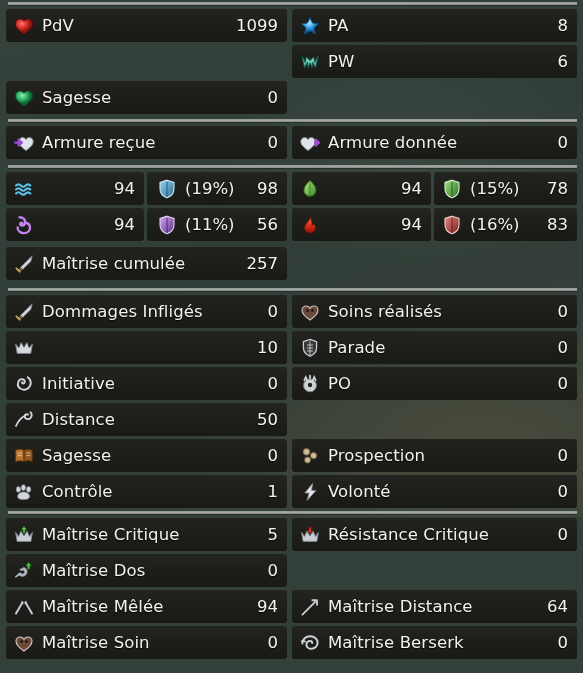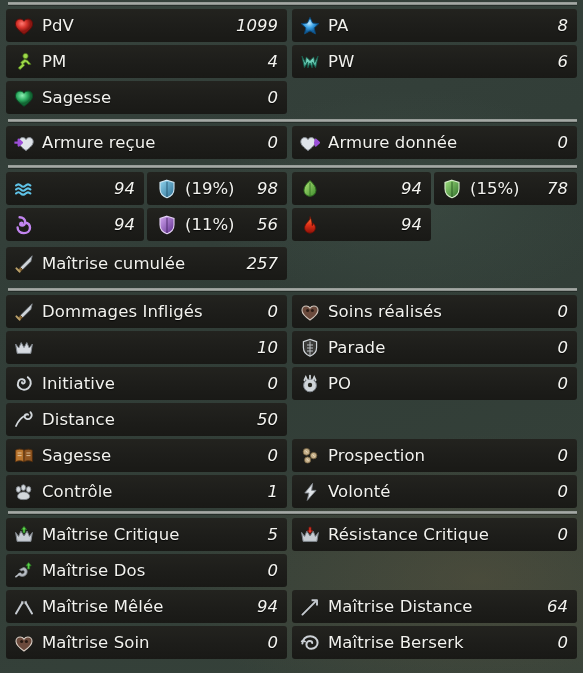--- a/index.html
+++ b/index.html
@@ -4,21 +4,21 @@
 <style>
   * { box-sizing: border-box; margin: 0; padding: 0; }
   html, body {
     width: 583px; height: 673px;
     overflow: hidden;
     background: #333f39;
     font-family: "DejaVu Sans", "Liberation Sans", sans-serif;
   }
   #app {
     position: relative;
-    width: 583px; height: 673px;
+    width: 583px; height: 517px;
     background:
       radial-gradient(ellipse 420px 200px at 82% 86%, rgba(120,98,64,0.30), rgba(120,98,64,0) 72%),
       radial-gradient(ellipse 300px 160px at 70% 30%, rgba(70,88,78,0.40), rgba(70,88,78,0) 70%),
       linear-gradient(160deg, #36423c 0%, #313d37 45%, #36423a 100%);
   }
 
   
   .sep {
     position: absolute; left: 8px; right: 6px; height: 3px;
     background: linear-gradient(to bottom, #8e9490 0%, #a8aca8 45%, #7d837f 100%);
@@ -69,21 +69,20 @@
     white-space: nowrap;
     text-shadow: 0 1px 1px rgba(0,0,0,.85);
   }
   .val {
     margin-left: auto;
     color: #f4f4f0;
     font-size: 16.5px;
     white-space: nowrap;
     text-shadow: 0 1px 1px rgba(0,0,0,.85);
     padding-left: 8px;
-    font-style: italic;
   }
   .pct {
     color: #f2f2ee;
     font-size: 16.5px;
     text-shadow: 0 1px 1px rgba(0,0,0,.85);
   }
 </style>
 </head>
 <body>
 
@@ -122,32 +121,20 @@
               <stop offset="100%" stop-color="#13619e"></stop>
             </radialGradient>
           </defs>
           <path d="M11 2.4l2.6 5.6 6.1.7-4.5 4.2 1.2 6-5.4-3-5.4 3 1.2-6L2.3 8.7l6.1-.7z" fill="url(#gSB)" stroke="#0d4a7a" stroke-width="1"></path>
         </svg>
     </span>
     <span class="lbl">PA</span>
     <span class="val">8</span>
   </div>
 
-  <div class="row L" style="top:45px">
-    <span class="ico">
-      <svg viewBox="0 0 22 22">
-          <g fill="#9ed94a" stroke="#4e7a1c" stroke-width=".8">
-            <circle cx="12.5" cy="5" r="2.6"></circle>
-            <path d="M11.5 8.2l-3.8 3.1 1.1 2.2-3.6 3.4 1.9 1.7 4.4-4-1-2 2.3-1.6 2.6 2.6 2.4-.3-3.1-3.9z"></path>
-          </g>
-        </svg>
-    </span>
-    <span class="lbl">PM</span>
-    <span class="val">4</span>
-  </div>
 
   <div class="row R" style="top:45px">
     <span class="ico">
       <svg viewBox="0 0 22 22">
           <defs>
             <linearGradient id="gW" x1="0" y1="0" x2="0" y2="1">
               <stop offset="0%" stop-color="#9ff3dc"></stop>
               <stop offset="100%" stop-color="#2f9b84"></stop>
             </linearGradient>
           </defs>
@@ -299,20 +286,36 @@
               <stop offset="0%" stop-color="#8e1208"></stop>
               <stop offset="50%" stop-color="#e03018"></stop>
               <stop offset="100%" stop-color="#ff8a3c"></stop>
             </linearGradient>
           </defs>
           <path d="M11 2.6c.4 3-1.4 4.2-2.8 5.8-1.6 1.8-2.6 3.4-2.6 5.6 0 3 2.6 5.2 5.4 5.2s5.4-2.2 5.4-5.2c0-2-.8-3.4-2.2-5 .2 1.4-.3 2.3-1.1 2.6.5-3-1-5.8-2.1-9z" fill="url(#fl)" stroke="#6b0f06" stroke-width=".8"></path>
         </svg>
     </span>
     <span class="pct"></span>
     <span class="val">94</span>
+  </div>
+  <div class="cell e4" style="top:208px">
+    <span class="ico">
+      <svg viewBox="0 0 22 22">
+          <defs>
+            <linearGradient id="sF" x1="0" y1="0" x2="1" y2="1">
+              <stop offset="0%" stop-color="#e08a82"></stop>
+              <stop offset="100%" stop-color="#7d1d1a"></stop>
+            </linearGradient>
+          </defs>
+          <path d="M11 2.2l7 2.3v6.2c0 4.4-3 7.6-7 9.1-4-1.5-7-4.7-7-9.1V4.5z" fill="url(#sF)" stroke="#f0cfcb" stroke-width="1.1"></path>
+          <path d="M11 4v15" stroke="#4d0f0d" stroke-width="1.2" opacity=".65"></path>
+        </svg>
+    </span>
+    <span class="pct">(16%)</span>
+    <span class="val">83</span>
   </div>
 
   <div class="row L" style="top:247px">
     <span class="ico">
       <svg viewBox="0 0 22 22">
           <path d="M19.2 2.8l-1.4 5.6-8.2 8.2-2.2-2.2 8.2-8.2z" fill="#cfd4d8" stroke="#7d838a" stroke-width=".9"></path>
           <path d="M7.4 14.4l-2.9 2.9 2.2 2.2 2.9-2.9z" fill="#8a6a3a" stroke="#5a4322" stroke-width=".9"></path>
           <path d="M3.4 15.4l3.2 3.2" stroke="#b9a06a" stroke-width="2" stroke-linecap="round"></path>
         </svg>
     </span>

